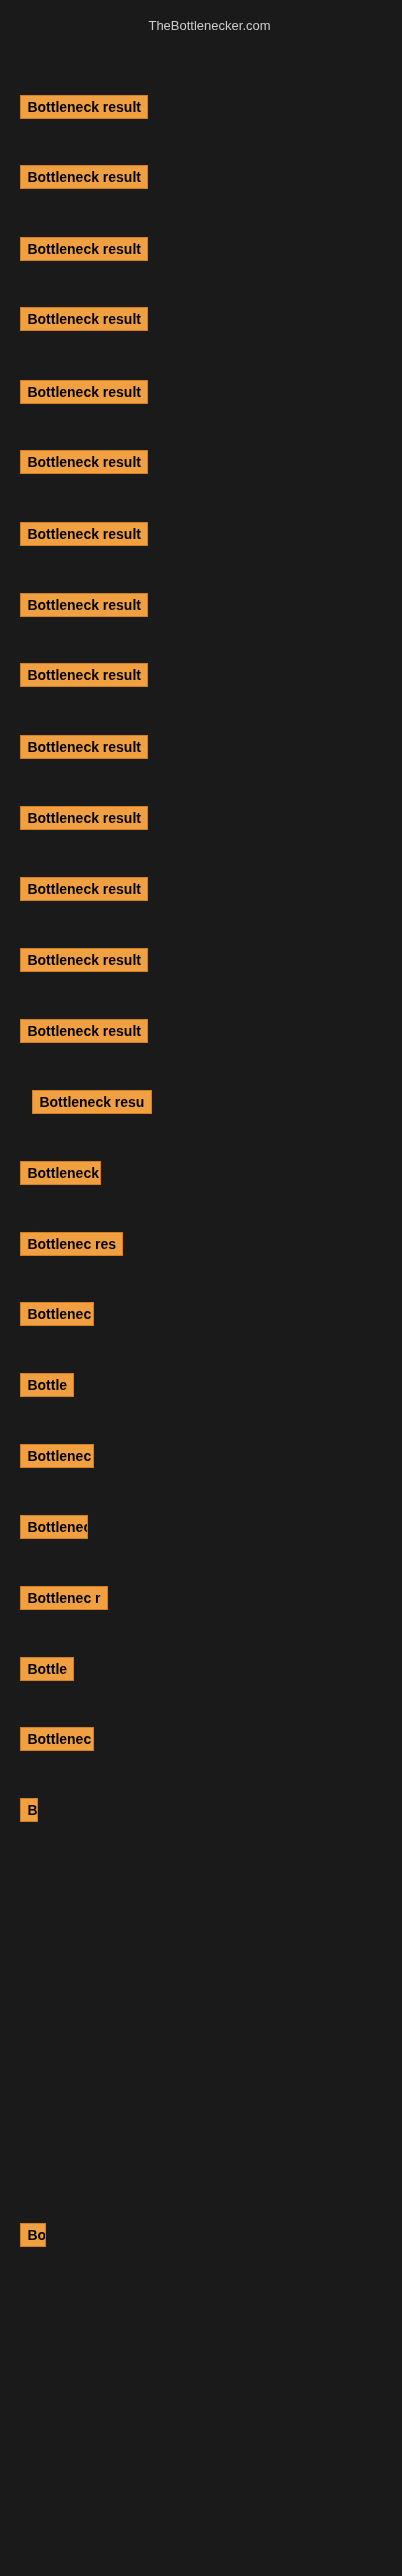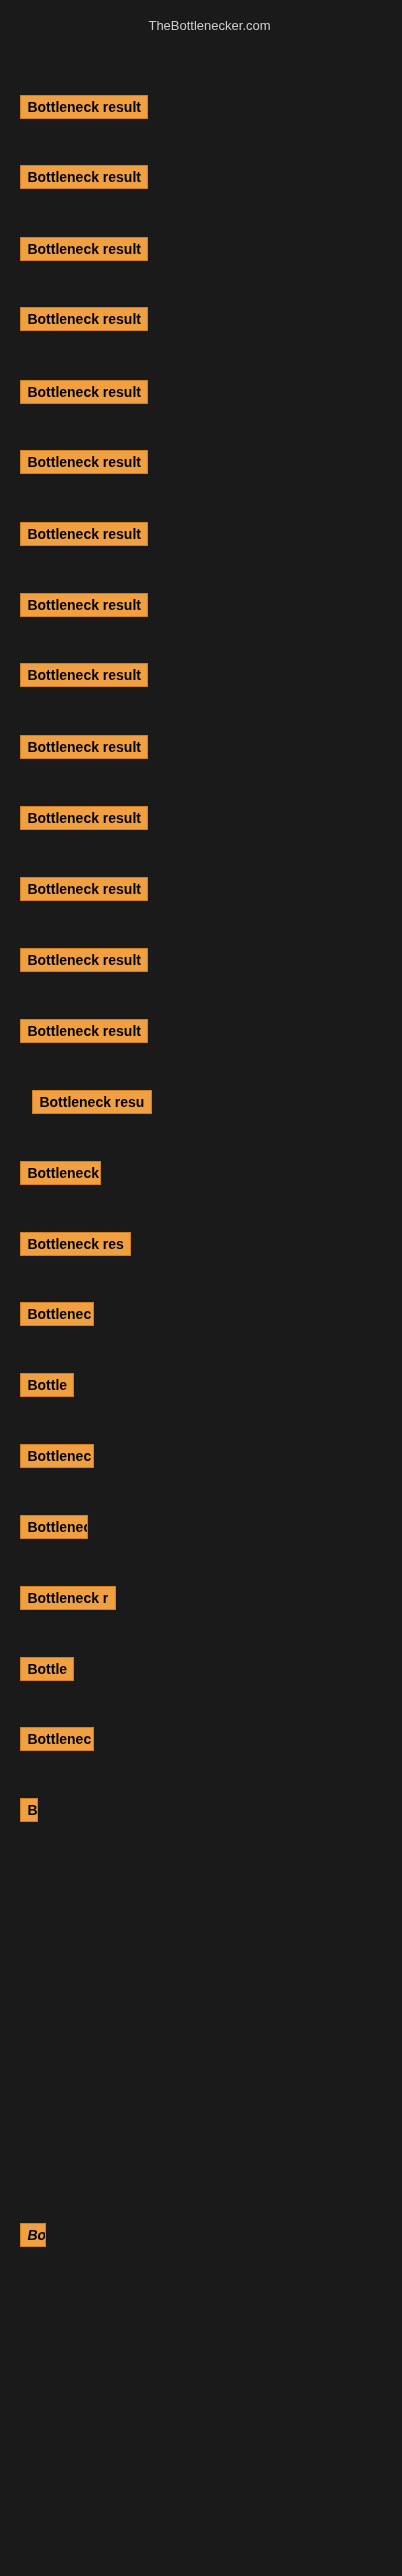--- a/index.html
+++ b/index.html
@@ -56,24 +56,24 @@
     <div class="bottleneck-item" style="top: 473px; left: 0px;"><span class="bottleneck-badge" style="max-width: 147px;">Bottleneck result</span></div>
     <div class="bottleneck-item" style="top: 544px; left: 0px;"><span class="bottleneck-badge" style="max-width: 147px;">Bottleneck result</span></div>
     <div class="bottleneck-item" style="top: 614px; left: 0px;"><span class="bottleneck-badge" style="max-width: 146px;">Bottleneck result</span></div>
     <div class="bottleneck-item" style="top: 686px; left: 0px;"><span class="bottleneck-badge" style="max-width: 144px;">Bottleneck result</span></div>
     <div class="bottleneck-item" style="top: 757px; left: 0px;"><span class="bottleneck-badge" style="max-width: 142px;">Bottleneck result</span></div>
     <div class="bottleneck-item" style="top: 828px; left: 0px;"><span class="bottleneck-badge" style="max-width: 135px;">Bottleneck result</span></div>
     <div class="bottleneck-item" style="top: 899px; left: 0px;"><span class="bottleneck-badge" style="max-width: 137px;">Bottleneck result</span></div>
     <div class="bottleneck-item" style="top: 970px; left: 0px;"><span class="bottleneck-badge" style="max-width: 133px;">Bottleneck result</span></div>
     <div class="bottleneck-item" style="top: 1041px; left: 12px;"><span class="bottleneck-badge" style="max-width: 122px;">Bottleneck resu</span></div>
     <div class="bottleneck-item" style="top: 1112px; left: 0px;"><span class="bottleneck-badge" style="max-width: 81px;">Bottleneck</span></div>
-    <div class="bottleneck-item" style="top: 1183px; left: 0px;"><span class="bottleneck-badge" style="max-width: 113px;">Bottleneck res</span></div>
+    <div class="bottleneck-item" style="top: 1183px; left: 0px;"><span class="bottleneck-badge" style="max-width: 113px;">Bottlenec res</span></div>
     <div class="bottleneck-item" style="top: 1253px; left: 0px;"><span class="bottleneck-badge" style="max-width: 74px;">Bottlenec</span></div>
     <div class="bottleneck-item" style="top: 1324px; left: 0px;"><span class="bottleneck-badge" style="max-width: 56px;">Bottle</span></div>
     <div class="bottleneck-item" style="top: 1395px; left: 0px;"><span class="bottleneck-badge" style="max-width: 74px;">Bottlenec</span></div>
     <div class="bottleneck-item" style="top: 1466px; left: 0px;"><span class="bottleneck-badge" style="max-width: 68px;">Bottlenec</span></div>
-    <div class="bottleneck-item" style="top: 1537px; left: 0px;"><span class="bottleneck-badge" style="max-width: 97px;">Bottleneck r</span></div>
+    <div class="bottleneck-item" style="top: 1537px; left: 0px;"><span class="bottleneck-badge" style="max-width: 97px;">Bottlenec r</span></div>
     <div class="bottleneck-item" style="top: 1608px; left: 0px;"><span class="bottleneck-badge" style="max-width: 56px;">Bottle</span></div>
     <div class="bottleneck-item" style="top: 1678px; left: 0px;"><span class="bottleneck-badge" style="max-width: 74px;">Bottlenec</span></div>
     <div class="bottleneck-item" style="top: 1749px; left: 0px;"><span class="bottleneck-badge" style="max-width: 17.7px;">B</span></div>
-    <div class="bottleneck-item" style="top: 2174px; left: 0px; font-style: italic;"><span class="bottleneck-badge" style="max-width: 26px;">Bo</span></div>
+    <div class="bottleneck-item" style="top: 2174px; left: 0px;"><span class="bottleneck-badge" style="max-width: 26px;">Bo</span></div>
   </div>
 
 
 </body></html>

